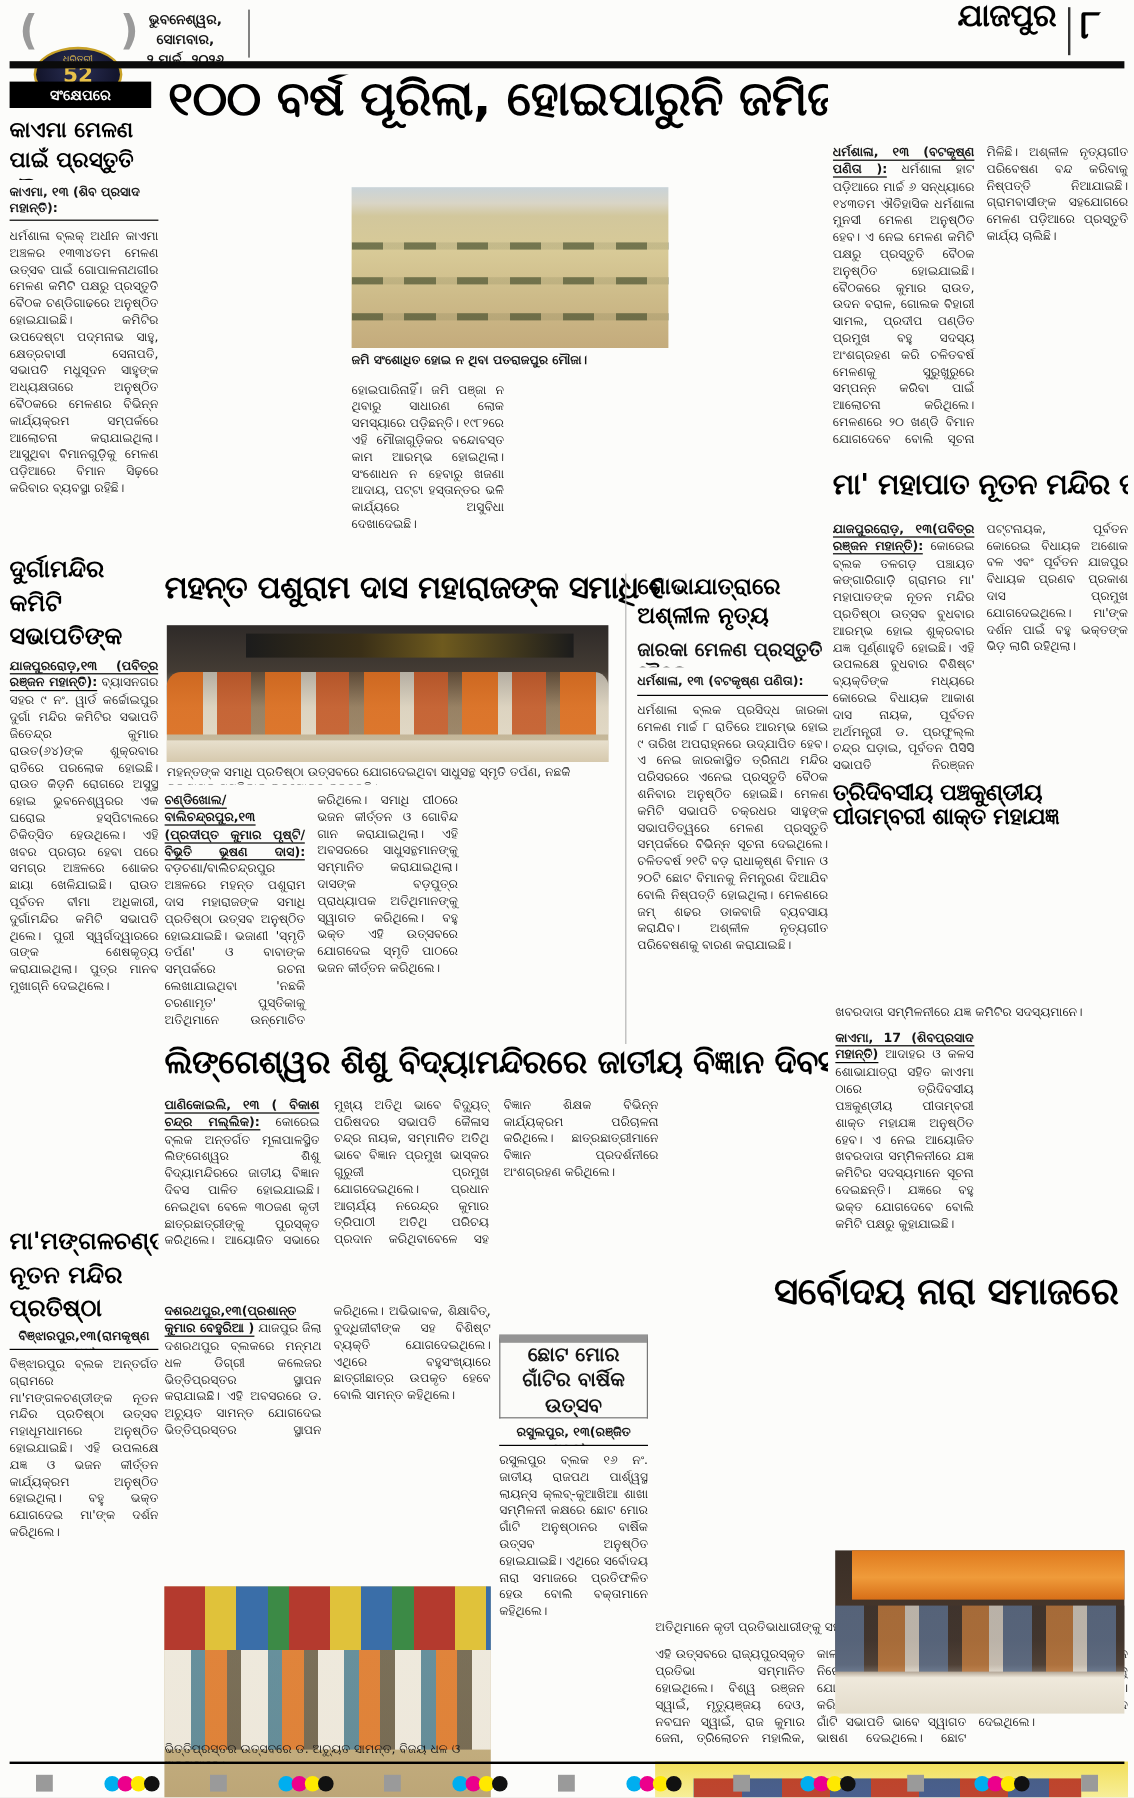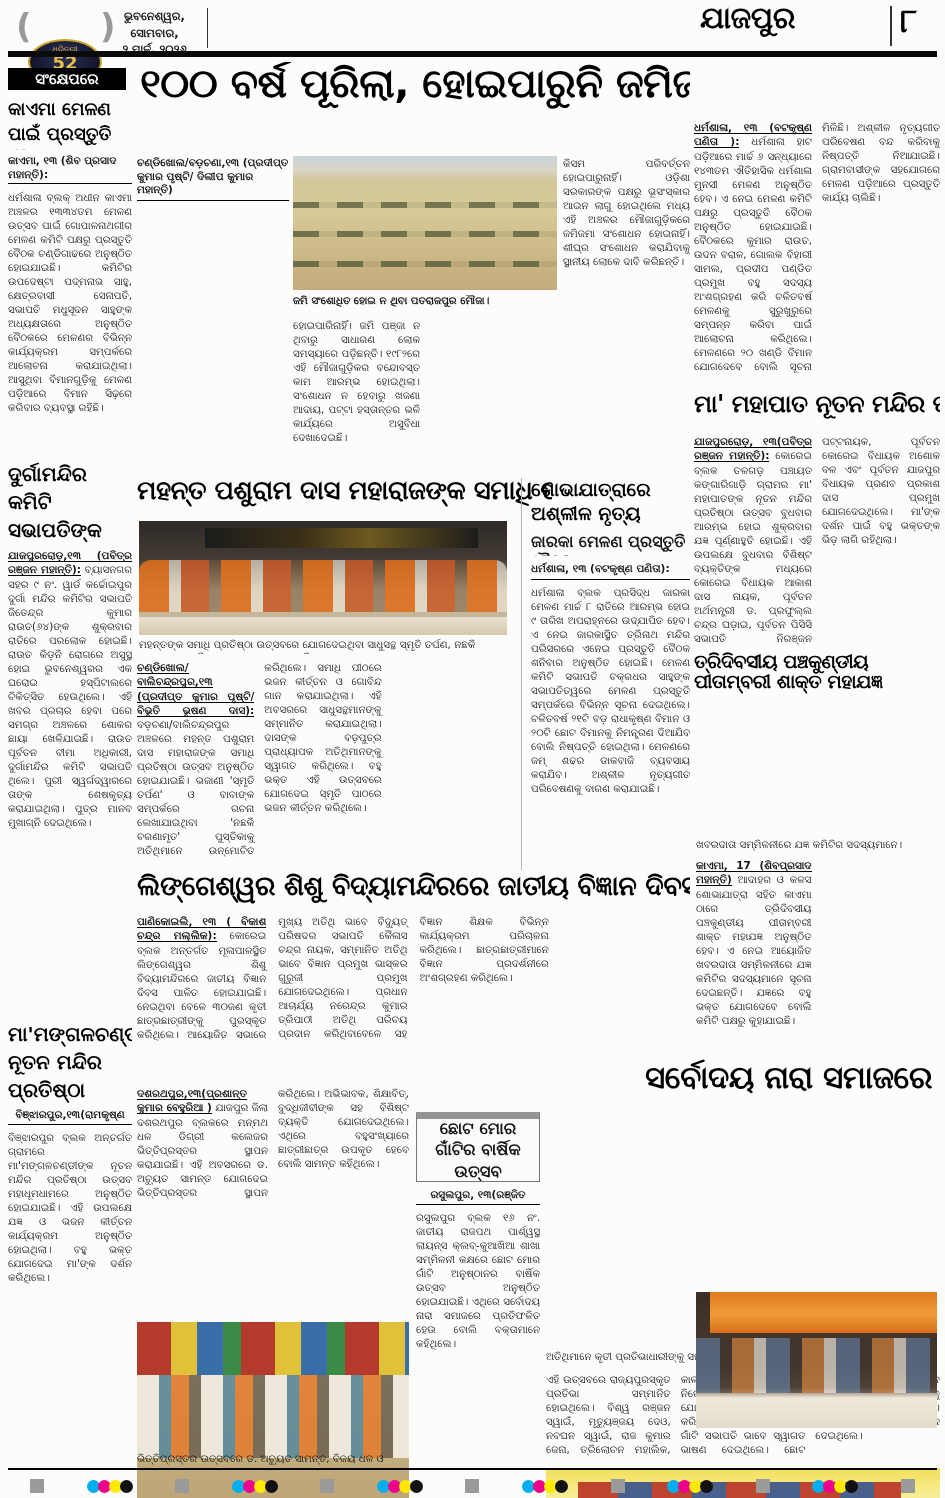--- a/index.html
+++ b/index.html
@@ -19,21 +19,21 @@
   .cols4{column-count:4;column-gap:12px;column-fill:auto;}
   .photo{background:#d8d2c2;}
   
   .logo-badge{background:radial-gradient(circle at 50% 40%,#2a2f55 0%,#14162e 75%);
       border:2px solid #c9a227;border-radius:50%;color:#e8c14a;text-align:center;
       display:flex;flex-direction:column;justify-content:center;align-items:center;margin-top:36px;}
   .logo-wreath{color:#9a9a9a;font-weight:bold;}
   .dateline{font-size:11.5px;font-weight:bold;line-height:1.45;border-right:1.5px solid #333;
             padding-right:10px;text-align:center;}
   .top-rule{background:#0b0b0b;}
-  .brief-header{background:#000;color:#fff;font-weight:bold;font-size:15px;text-align:center;
+  .brief-header{background:#000;color:#fff;font-weight:bold;font-size:12px;text-align:center;
                 line-height:22px;}
   .vline{background:#333;}
   
   .field-photo{background:
      linear-gradient(180deg,#c9d3d8 0%,#d9d5c6 10%,#d2c79c 18%,#d8ca97 40%,#cdbb89 68%,#c4ab7c 100%);}
   .field-photo .hedge1,.field-photo .hedge2,.field-photo .hedge3{position:absolute;left:0;right:0;height:6px;
      background:repeating-linear-gradient(90deg,rgba(62,72,40,.65) 0 26px,rgba(62,72,40,.12) 26px 44px);}
   .monks-photo{background:linear-gradient(180deg,#2e2a28 0%,#443c34 34%,#b8a98c 60%,#cfc2a4 100%);position:relative;}
   .monks-banner{position:absolute;top:6%;left:18%;right:8%;height:18%;
      background:linear-gradient(90deg,#1c1c1c,#3a2f17 35%,#6e5a1e 60%,#1c1c1c);}
@@ -80,21 +80,21 @@
   <div class="ab logo-badge" style="left:28px;top:3px;width:74px;height:46px;">
     <div style="font-size:8px;line-height:1;">ଧରିତ୍ରୀ</div>
     <div style="font-size:18px;font-weight:bold;line-height:1;">52</div>
     <div style="font-size:6px;line-height:1;">Years</div>
   </div>
   <div class="ab logo-wreath" style="left:100px;top:6px;font-size:34px;">)</div>
   <div class="ab dateline" style="left:112px;top:8px;width:96px;height:40px;">
     <div>ଭୁବନେଶ୍ୱର, ସୋମବାର,</div>
     <div>୨ ମାର୍ଚ୍ଚ, ୨୦୨୬</div>
   </div>
-  <div class="ab hl clip nowrap" style="left:700px;top:2px;width:180px;height:48px;font-size:30px;text-align:left;">ଯାଜପୁର</div>
+  <div class="ab hl clip nowrap" style="left:700px;top:2px;width:180px;height:48px;font-size:26px;text-align:right;font-family:Liberation Mono, monospace;">ଯାଜପୁର</div>
   <div class="ab vline" style="left:890px;top:6px;width:1.5px;height:40px;"></div>
   <div class="ab hl clip" style="left:900px;top:4px;width:38px;height:44px;font-size:33px;">୮</div>
   <div class="ab top-rule" style="left:8px;top:51px;width:929px;height:6px;"></div>
 
   <div class="ab brief-header" style="left:8px;top:68px;width:118px;height:22px;">ସଂକ୍ଷେପରେ</div>
 
   <div class="ab hl clip" style="left:8px;top:96px;width:124px;height:54px;font-size:18px;line-height:1.4;">କାଏମା ମେଳଣ ପାଇଁ ପ୍ରସ୍ତୁତି ବୈଠକ</div>
   <div class="ab byline clip" style="left:8px;top:154px;width:124px;height:30px;">କାଏମା, ୧୩ (ଶିବ ପ୍ରସାଦ ମହାନ୍ତି):</div>
   <div class="ab bodytext clip" style="left:8px;top:190px;width:124px;height:266px;">ଧର୍ମଶାଳା ବ୍ଲକ୍ ଅଧୀନ କାଏମା ଅଞ୍ଚଳର ୧୩୩୪ତମ ମେଳଣ ଉତ୍ସବ ପାଇଁ ଗୋପାଳନାଥଗୀର ମେଳଣ କମିଟି ପକ୍ଷରୁ ପ୍ରସ୍ତୁତି ବୈଠକ ଚଣ୍ଡିଗାଢରେ ଅନୁଷ୍ଠିତ ହୋଇଯାଇଛି। କମିଟିର ଉପଦେଷ୍ଟା ପଦ୍ମନାଭ ସାହୁ, କ୍ଷେତ୍ରବାସୀ ସେନାପତି, ସଭାପତି ମଧୁସୂଦନ ସାହୁଙ୍କ ଅଧ୍ୟକ୍ଷତାରେ ଅନୁଷ୍ଠିତ ବୈଠକରେ ମେଳଣର ବିଭିନ୍ନ କାର୍ଯ୍ୟକ୍ରମ ସମ୍ପର୍କରେ ଆଲୋଚନା କରାଯାଇଥିଲା। ଆସୁଥିବା ବିମାନଗୁଡ଼ିକୁ ମେଳଣ ପଡ଼ିଆରେ ବିମାନ ସିଢ଼ରେ କରିବାର ବ୍ୟବସ୍ଥା ରହିଛି।</div>
 
@@ -104,31 +104,29 @@
     <span>ବ୍ୟାସନଗର ସହର ୯ ନଂ. ୱାର୍ଡ କର୍ଚ୍ଚୋଇପୁର ଦୁର୍ଗା ମନ୍ଦିର କମିଟିର ସଭାପତି ଜିତେନ୍ଦ୍ର କୁମାର ରାଉତ(୬୪)ଙ୍କ ଶୁକ୍ରବାର ରାତିରେ ପରଲୋକ ହୋଇଛି। ରାଉତ କିଡ଼ନି ରୋଗରେ ଅସୁସ୍ଥ ହୋଇ ଭୁବନେଶ୍ୱରର ଏକ ଘରୋଇ ହସ୍ପିଟାଲରେ ଚିକିତ୍ସିତ ହେଉଥିଲେ। ଏହି ଖବର ପ୍ରଚାର ହେବା ପରେ ସମଗ୍ର ଅଞ୍ଚଳରେ ଶୋକର ଛାୟା ଖେଳିଯାଇଛି। ରାଉତ ପୂର୍ବତନ ବୀମା ଅଧିକାରୀ, ଦୁର୍ଗାମନ୍ଦିର କମିଟି ସଭାପତି ଥିଲେ। ପୁରୀ ସ୍ୱର୍ଗଦ୍ୱାରରେ ତାଙ୍କ ଶେଷକୃତ୍ୟ କରାଯାଇଥିଲା। ପୁତ୍ର ମାନବ ମୁଖାଗ୍ନି ଦେଇଥିଲେ।</span>
   </div>
 
   <div class="ab hl clip" style="left:8px;top:1020px;width:124px;height:84px;font-size:20px;line-height:1.4;">ମା'ମଙ୍ଗଳଚଣ୍ଡୀଙ୍କ ନୂତନ ମନ୍ଦିର ପ୍ରତିଷ୍ଠା</div>
   <div class="ab byline clip" style="left:8px;top:1108px;width:124px;height:17px;text-align:center;">ବିଞ୍ଝାରପୁର,୧୩(ରାମକୃଷ୍ଣ ଦାସ)</div>
   <div class="ab bodytext clip" style="left:8px;top:1130px;width:124px;height:332px;">ବିଞ୍ଝାରପୁର ବ୍ଲକ ଅନ୍ତର୍ଗତ ଗ୍ରାମରେ ମା'ମଙ୍ଗଳଚଣ୍ଡୀଙ୍କ ନୂତନ ମନ୍ଦିର ପ୍ରତିଷ୍ଠା ଉତ୍ସବ ମହାଧୂମଧାମରେ ଅନୁଷ୍ଠିତ ହୋଇଯାଇଛି। ଏହି ଉପଲକ୍ଷେ ଯଜ୍ଞ ଓ ଭଜନ କୀର୍ତ୍ତନ କାର୍ଯ୍ୟକ୍ରମ ଅନୁଷ୍ଠିତ ହୋଇଥିଲା। ବହୁ ଭକ୍ତ ଯୋଗଦେଇ ମା'ଙ୍କ ଦର୍ଶନ କରିଥିଲେ।</div>
 
   <div class="ab hl clip nowrap" style="left:140px;top:62px;width:550px;height:64px;font-size:40px;text-align:center;">୧୦୦ ବର୍ଷ ପୂରିଲା, ହୋଇପାରୁନି ଜମିଜମା ସଂଶୋଧନ</div>
 
   <div class="ab clip" style="left:137px;top:156px;width:152px;height:318px;">
-    <div class="byline">ଚଣ୍ଡିଖୋଲ/ବଡ଼ଚଣା,୧୩ (ପ୍ରଦୀପ୍ତ କୁମାର ପୃଷ୍ଟି/ ଦିଲୀପ କୁମାର ମହାନ୍ତି)</div>
   </div>
 
   <div class="ab photo field-photo" style="left:293px;top:156px;width:264px;height:134px;">
     <div class="hedge1" style="top:34%;"></div>
     <div class="hedge2" style="top:56%;"></div>
     <div class="hedge3" style="top:78%;"></div>
   </div>
   <div class="ab caption clip" style="left:293px;top:294px;width:264px;height:18px;">ଜମି ସଂଶୋଧିତ ହୋଇ ନ ଥିବା ପତରାଜପୁର ମୌଜା।</div>
   <div class="ab bodytext cols2 clip" style="left:293px;top:318px;width:264px;height:156px;">ହୋଇପାରିନାହିଁ। ଜମି ପଞ୍ଜା ନ ଥିବାରୁ ସାଧାରଣ ଲୋକ ସମସ୍ୟାରେ ପଡ଼ିଛନ୍ତି। ୧୯୮୨ରେ ଏହି ମୌଜାଗୁଡ଼ିକର ବନ୍ଦୋବସ୍ତ କାମ ଆରମ୍ଭ ହୋଇଥିଲା। ସଂଶୋଧନ ନ ହେବାରୁ ଖଜଣା ଆଦାୟ, ପଟ୍ଟା ହସ୍ତାନ୍ତର ଭଳି କାର୍ଯ୍ୟରେ ଅସୁବିଧା ଦେଖାଦେଇଛି।</div>
-  <div class="ab bodytext clip" style="left:563px;top:156px;width:127px;height:318px;">କିସମ ପରିବର୍ତ୍ତନ ହୋଇପାରୁନାହିଁ। ଓଡ଼ିଶା ସରକାରଙ୍କ ପକ୍ଷରୁ ଭୂସଂସ୍କାର ଆଇନ ଲାଗୁ ହୋଇଥିଲେ ମଧ୍ୟ ଏହି ଅଞ୍ଚଳର ମୌଜାଗୁଡ଼ିକରେ ଜମିଜମା ସଂଶୋଧନ ହୋଇନାହିଁ। ଶୀଘ୍ର ସଂଶୋଧନ କରାଯିବାକୁ ସ୍ଥାନୀୟ ଲୋକେ ଦାବି କରିଛନ୍ତି।</div>
 
   <div class="ab hl clip nowrap" style="left:137px;top:477px;width:415px;height:40px;font-size:26px;">ମହନ୍ତ ପଶୁରାମ ଦାସ ମହାରାଜଙ୍କ ସମାଧି ପ୍ରତିଷ୍ଠା ଉତ୍ସବ</div>
   <div class="ab photo monks-photo" style="left:139px;top:521px;width:368px;height:114px;">
     <div class="monks-banner"></div>
       <div class="monks-row"></div>
       <div class="monks-table"></div>
   </div>
   <div class="ab caption clip" style="left:139px;top:638px;width:368px;height:16px;font-weight:normal;">ମହନ୍ତଙ୍କ ସମାଧି ପ୍ରତିଷ୍ଠା ଉତ୍ସବରେ ଯୋଗଦେଇଥିବା ସାଧୁସନ୍ଥ ସ୍ମୃତି ତର୍ପଣ, ନଛକି ଚରଣାମୃତ ପୁସ୍ତିକାକୁ ଉନ୍ମୋଚନ କରୁଛନ୍ତି।</div>
   <div class="ab bodytext cols3 clip" style="left:137px;top:660px;width:372px;height:210px;">
     <span class="byline-inline">ଚଣ୍ଡିଖୋଲ/ବାଲିଚନ୍ଦ୍ରପୁର,୧୩ (ପ୍ରଦୀପ୍ତ କୁମାର ପୃଷ୍ଟି/ବିଭୂତି ଭୂଷଣ ଦାସ):</span>

